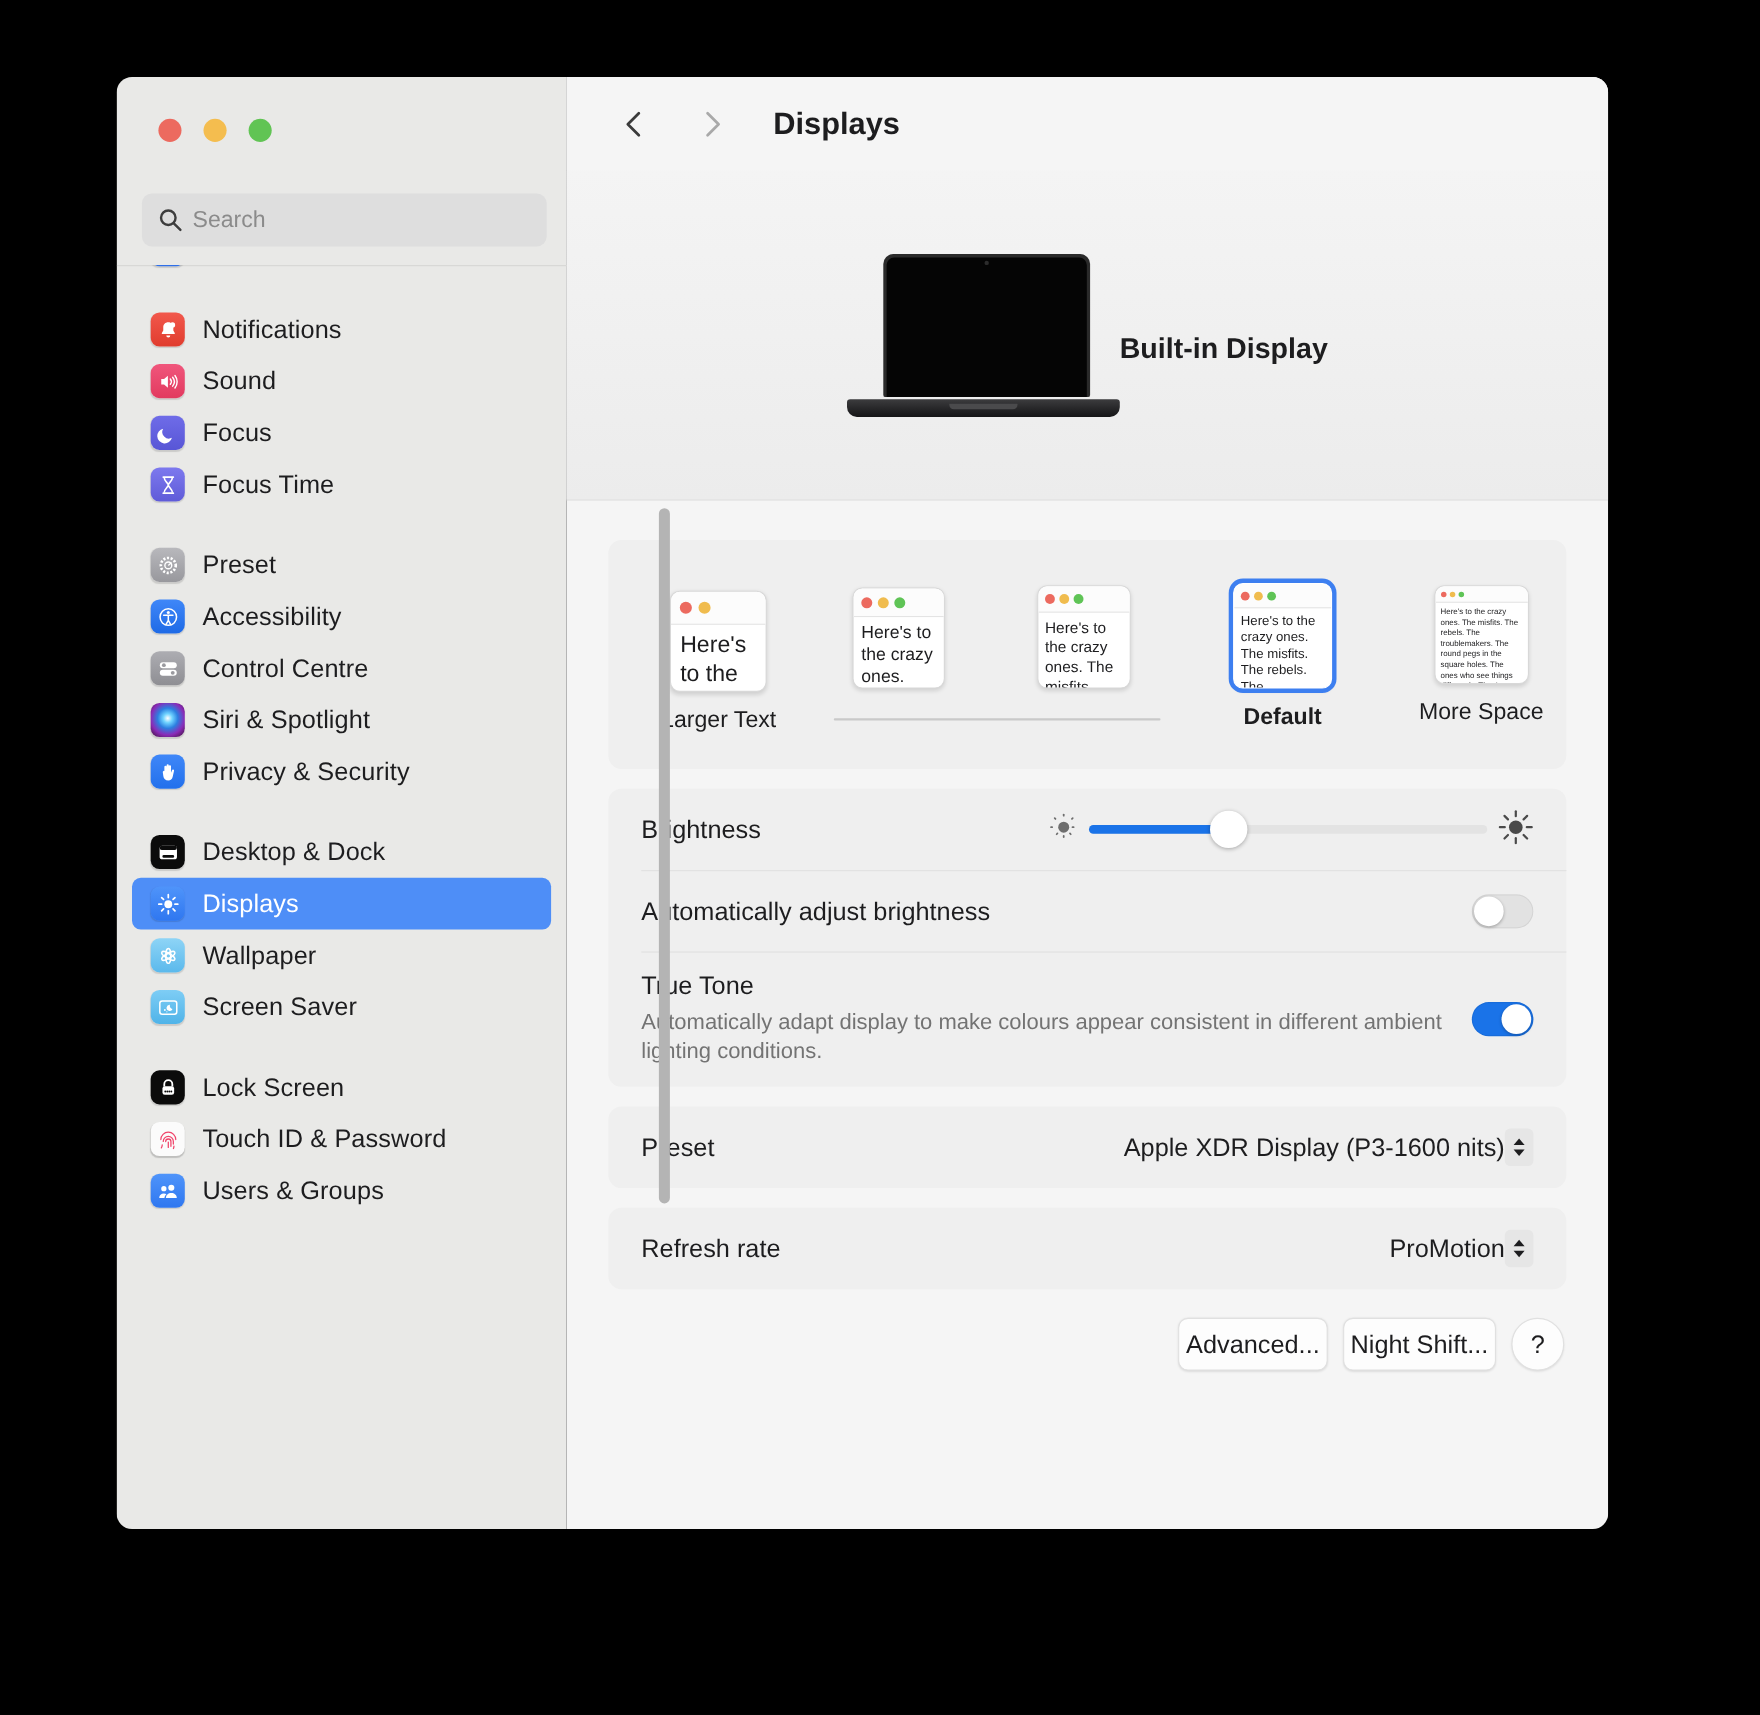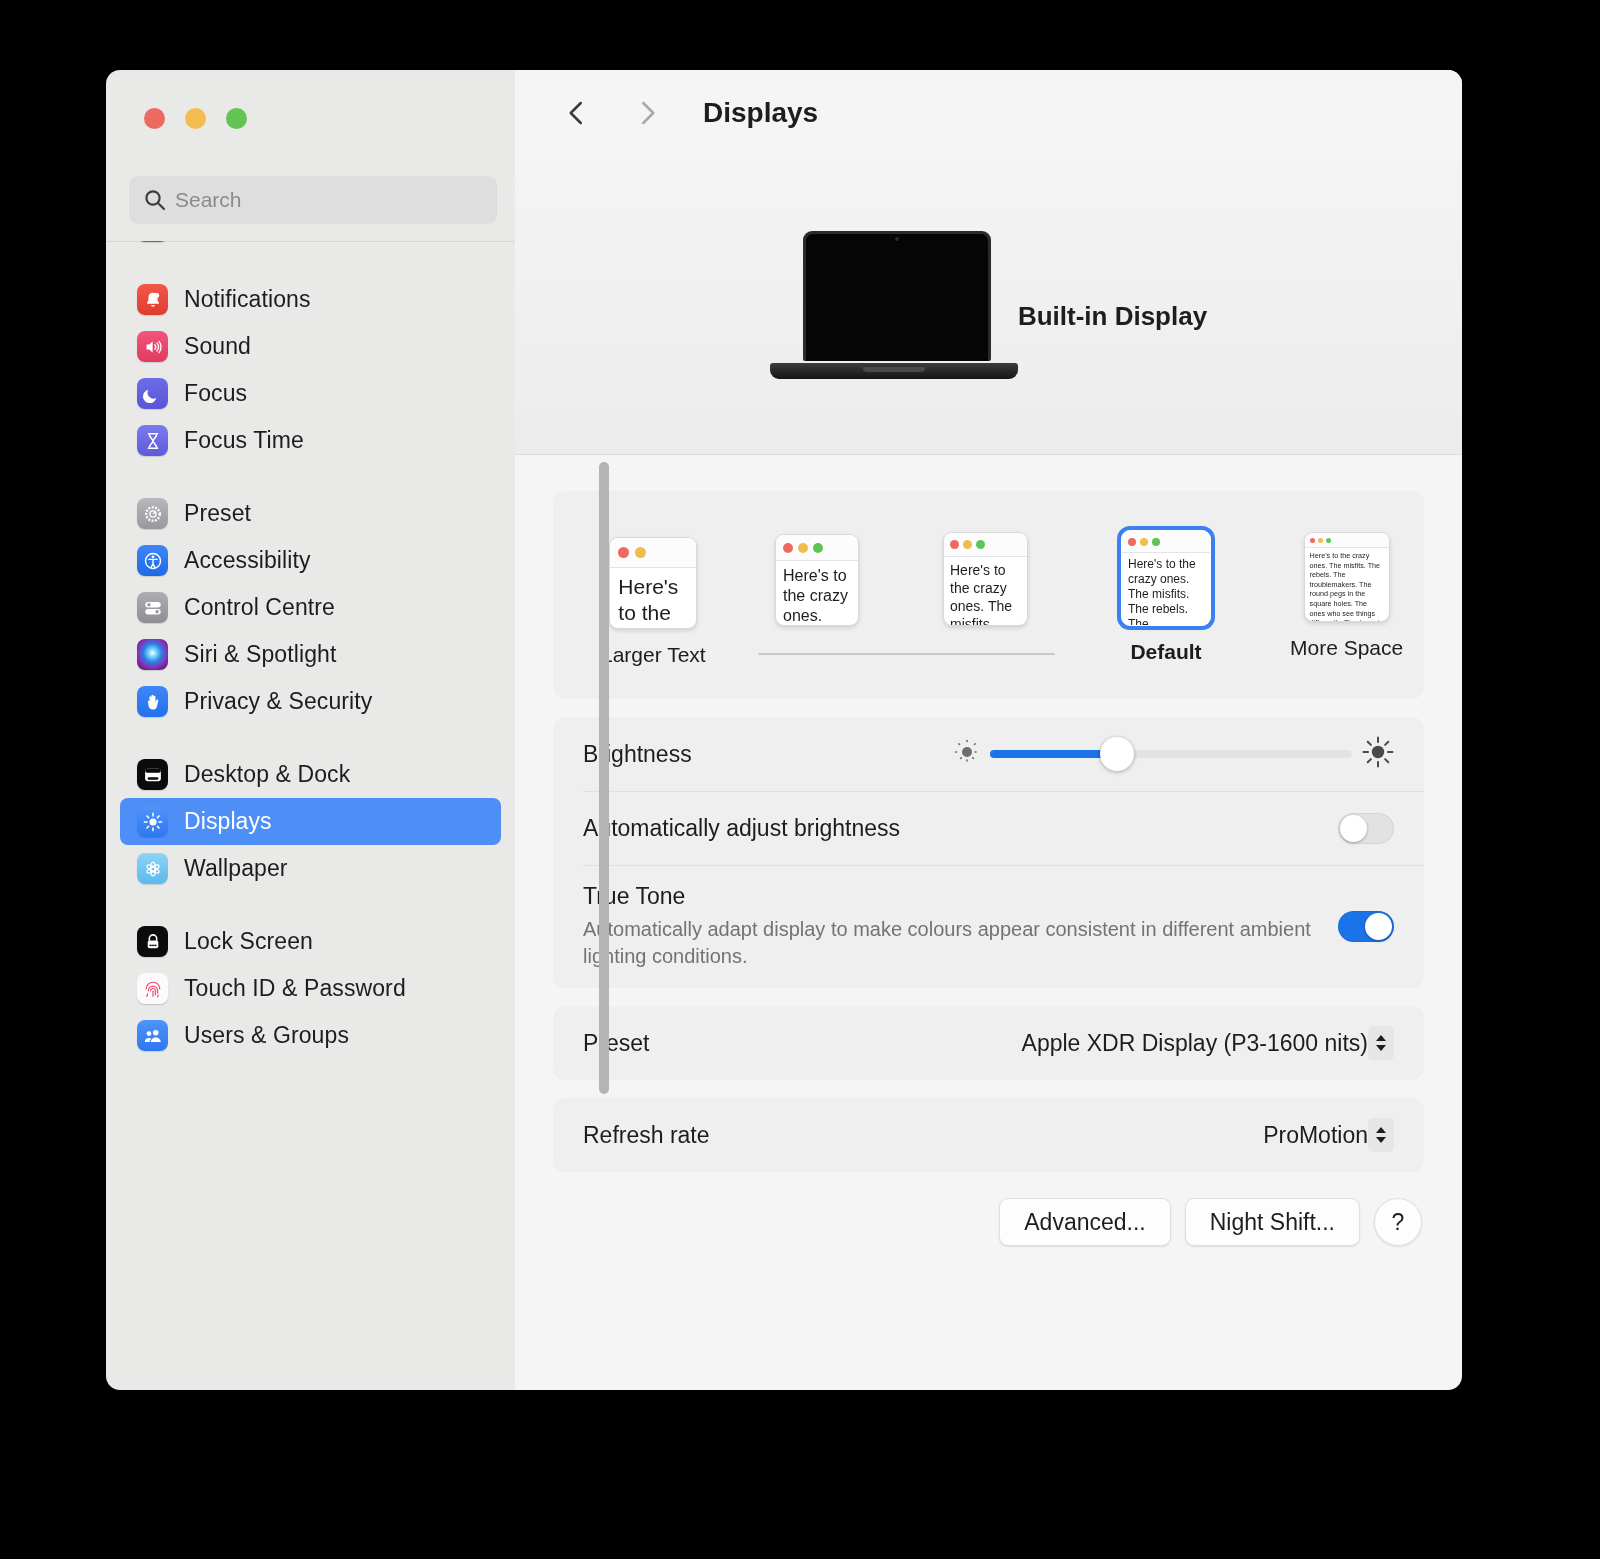--- a/index.html
+++ b/index.html
@@ -319,21 +319,21 @@
     display: flex; justify-content: flex-end; align-items: center;
     gap: 14px;
     margin-top: 26px;
     padding-right: 2px;
   }
   .btn {
     background: #fdfdfd;
     border: 1px solid #e0e0e0;
     border-radius: 9px;
     height: 48px;
-    padding: 0 24px;
+    padding: 0 6px;
     font-size: 23px;
     color: #1d1d1f;
     font-family: "Liberation Sans", sans-serif;
     box-shadow: 0 1px 2px rgba(0,0,0,0.1);
     display: flex; align-items: center;
     cursor: default;
   }
   .btn.help {
     width: 48px; padding: 0;
     justify-content: center;
@@ -488,20 +488,31 @@
                 <svg viewBox="0 0 24 24" width="22" height="22">
                   <g fill="none" stroke="#fff" stroke-width="1.4">
             <circle cx="12" cy="12" r="2.4"></circle>
             <ellipse cx="12" cy="12" rx="2.6" ry="7.4"></ellipse>
             <ellipse cx="12" cy="12" rx="2.6" ry="7.4" transform="rotate(60 12 12)"></ellipse>
             <ellipse cx="12" cy="12" rx="2.6" ry="7.4" transform="rotate(120 12 12)"></ellipse>
           </g>
                 </svg>
               </span>
               <span class="nav-label">Wallpaper</span>
+            </div>
+            <div class="nav-item">
+              <span class="nav-icon" style="background:linear-gradient(180deg,#7ecdf5,#4fb3e8);">
+                <svg viewBox="0 0 24 24" width="22" height="22">
+                  <rect x="3.6" y="5.4" width="16.8" height="13.2" rx="2.4" fill="none" stroke="#fff" stroke-width="1.5"></rect>
+          <path d="M13.6 9.1a3.1 3.1 0 10 2.6 4.4 3.9 3.9 0 01-2.6-4.4z" fill="#fff"></path>
+          <circle cx="8.6" cy="14.4" r="0.9" fill="#fff"></circle>
+                  <circle cx="10.6" cy="16.2" r="0.6" fill="#fff"></circle>
+                </svg>
+              </span>
+              <span class="nav-label">Screen Saver</span>
             </div>
           </div>
           <div class="nav-group">
             <div class="nav-item">
               <span class="nav-icon" style="background:#0b0b0b;">
                 <svg viewBox="0 0 24 24" width="22" height="22">
                   <path d="M8 10.6V8.3a4 4 0 018 0v2.3" fill="none" stroke="#fff" stroke-width="1.8"></path>
           <rect x="6.2" y="10.3" width="11.6" height="8.6" rx="2.3" fill="#fff"></rect>
           <g fill="#0b0b0b">
                     <circle cx="9" cy="15.6" r="0.95"></circle>

